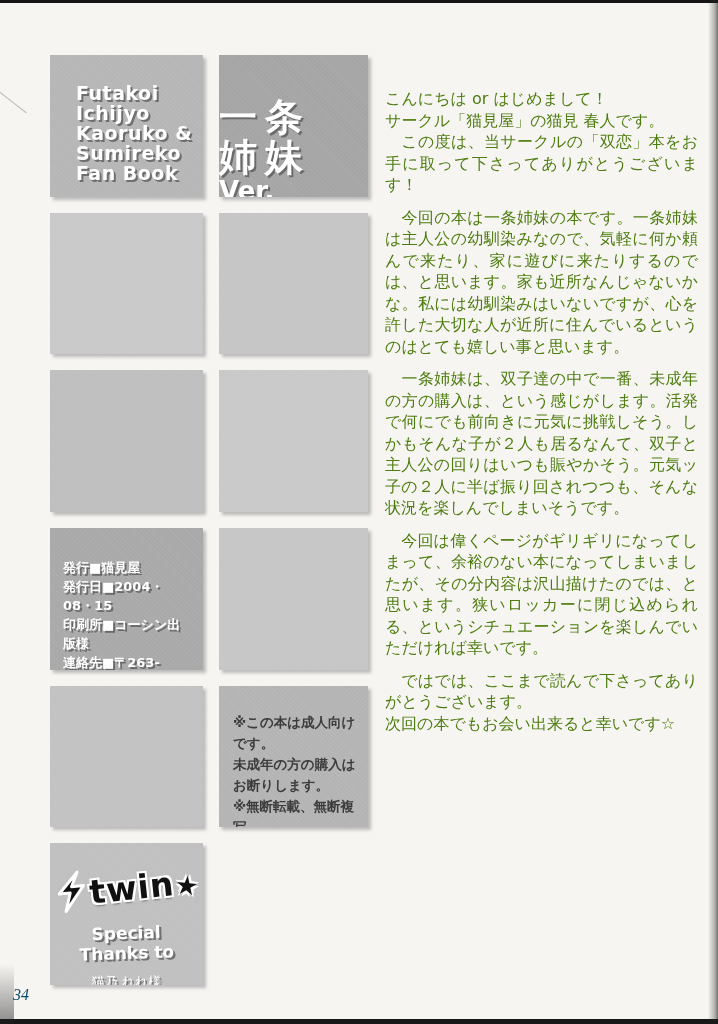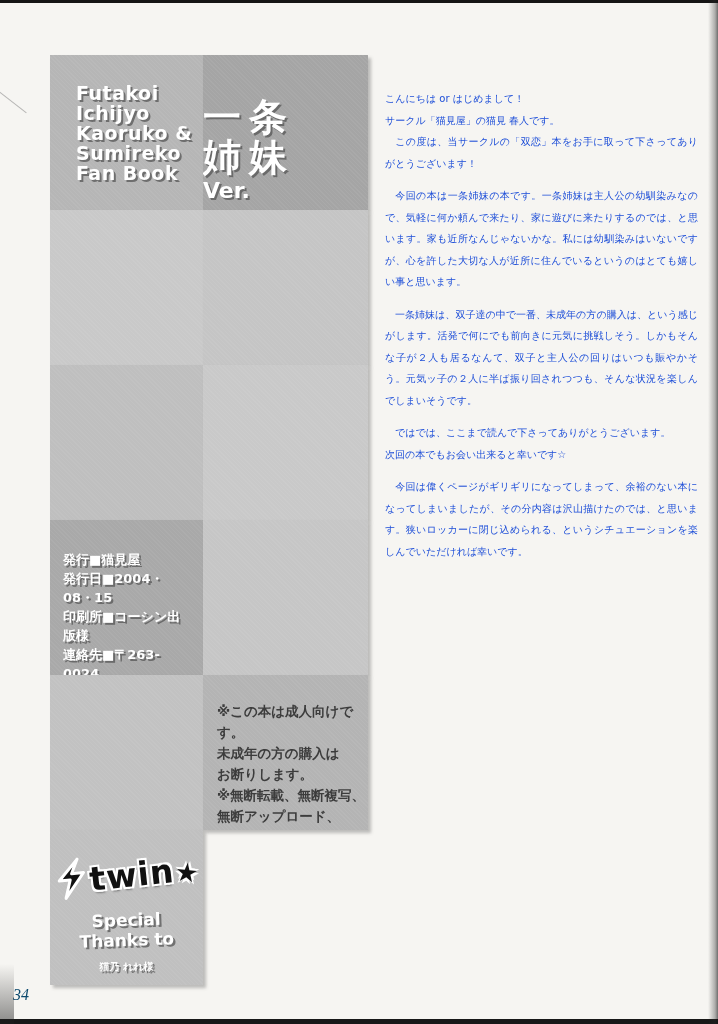--- a/index.html
+++ b/index.html
@@ -21,21 +21,21 @@
   .edge-left-b { position:absolute; left:0; bottom:0; width:14px; height:60px;
                  background:linear-gradient(to top, rgba(30,30,30,0.5), rgba(30,30,30,0)); }
 
   
   .grid {
     position: absolute; left: 50px; top: 55px;
     width: 318px; height: 930px;
     display: grid;
     grid-template-columns: 153px 1fr;
     grid-template-rows: repeat(6, 1fr);
-    gap: 0;
+    gap: 16px;
   }
   .cell {
     position: relative;
     box-shadow: 3px 3px 3px rgba(80,80,80,0.35);
     background-image: repeating-linear-gradient(45deg, rgba(255,255,255,0.05) 0 1px, transparent 1px 3px);
     overflow: hidden;
   }
   .emboss { color:#fff; text-shadow: 2px 2px 0 rgba(85,85,85,0.75); }
 
   .cell-fanbook { background-color:#b6b6b6; }
@@ -46,21 +46,21 @@
   }
   .cell-nekomiya { background-color:#acacac; text-align:center; }
   .cat-wrap { margin-top: 26px; }
   .presents {
     font-size: 13px; font-weight: bold; letter-spacing: 1px;
     line-height: 16px; white-space: pre-line; margin-top: 4px;
   }
   .cell-ichijo { background-color:#a5a5a5; text-align:left; }
   .ichijo-kanji { margin-top: 42px; font-size: 38px; font-weight: bold; letter-spacing: 8px; line-height: 40px; }
   .ichijo-kanji2 { font-size: 38px; font-weight: bold; letter-spacing: 8px; line-height: 40px; }
-  .ichijo-ver { font-size: 22px; font-weight: bold; line-height: 28px; }
+  .ichijo-ver { font-size: 26px; font-weight: bold; line-height: 28px; }
 
   .cell-e1 { background-color:#c9c9c9; }
   .cell-e2 { background-color:#c5c5c5; }
   .cell-e3 { background-color:#bfbfbf; }
   .cell-e4 { background-color:#c9c9c9; }
   .cell-e5 { background-color:#c6c6c6; }
   .cell-e6 { background-color:#c2c2c2; }
 
   .cell-pub { background-color:#a9a9a9; }
   .pub-lines {
@@ -84,26 +84,26 @@
     text-shadow: -2px -2px 0 #fff, 2px -2px 0 #fff, -2px 2px 0 #fff, 2px 2px 0 #fff, 0 3px 2px rgba(60,60,60,0.6);
   }
   .twin-star {
     font-size: 26px; color: #111; transform: rotate(12deg) translateY(4px);
     text-shadow: -2px -2px 0 #fff, 2px -2px 0 #fff, -2px 2px 0 #fff, 2px 2px 0 #fff;
   }
   .special-thanks {
     margin-top: 12px; transform: rotate(-2deg);
     font-size: 17px; font-weight: bold; line-height: 20px; white-space: pre-line;
   }
-  .thanks-name { margin-top: 10px; font-size: 10px; font-weight: bold; }
+  .thanks-name { margin-top: 10px; font-size: 13px; font-weight: normal; }
 
   
   .afterword {
     position: absolute; left: 385px; top: 88px; width: 313px;
-    color: #1d4ed8; font-size: 10px;
+    color: #4d7c0f; font-size: 16px;
   }
   .afterword p {
     line-height: 21.5px; margin: 0 0 11px 0;
     white-space: pre-line;
     text-align: justify;
   }
 
   .page-number {
     position: absolute; left: 13px; top: 986px;
     font-family: "Liberation Serif", "DejaVu Serif", serif;
@@ -179,23 +179,23 @@
       <div class="thanks-name emboss">猫乃 れれ様</div>
     </div>
   </div>
 
   <div class="afterword">
     <p>こんにちは or はじめまして！
 サークル「猫見屋」の猫見 春人です。
 　この度は、当サークルの「双恋」本をお手に取って下さってありがとうございます！</p>
     <p>　今回の本は一条姉妹の本です。一条姉妹は主人公の幼馴染みなので、気軽に何か頼んで来たり、家に遊びに来たりするのでは、と思います。家も近所なんじゃないかな。私には幼馴染みはいないですが、心を許した大切な人が近所に住んでいるというのはとても嬉しい事と思います。</p>
     <p>　一条姉妹は、双子達の中で一番、未成年の方の購入は、という感じがします。活発で何にでも前向きに元気に挑戦しそう。しかもそんな子が２人も居るなんて、双子と主人公の回りはいつも賑やかそう。元気ッ子の２人に半ば振り回されつつも、そんな状況を楽しんでしまいそうです。</p>
+    <p>　今回は偉くページがギリギリになってしまって、余裕のない本になってしまいましたが、その分内容は沢山描けたのでは、と思います。狭いロッカーに閉じ込められる、というシチュエーションを楽しんでいただければ幸いです。</p>
     <p>　ではでは、ここまで読んで下さってありがとうございます。
 次回の本でもお会い出来ると幸いです☆</p>
-    <p>　今回は偉くページがギリギリになってしまって、余裕のない本になってしまいましたが、その分内容は沢山描けたのでは、と思います。狭いロッカーに閉じ込められる、というシチュエーションを楽しんでいただければ幸いです。</p>
 
   </div>
 
   <div class="page-number">34</div>
 
   <div class="edge-top"></div>
   <div class="edge-bottom"></div>
   <div class="edge-right"></div>
   <div class="edge-left-b"></div>
 </div>

